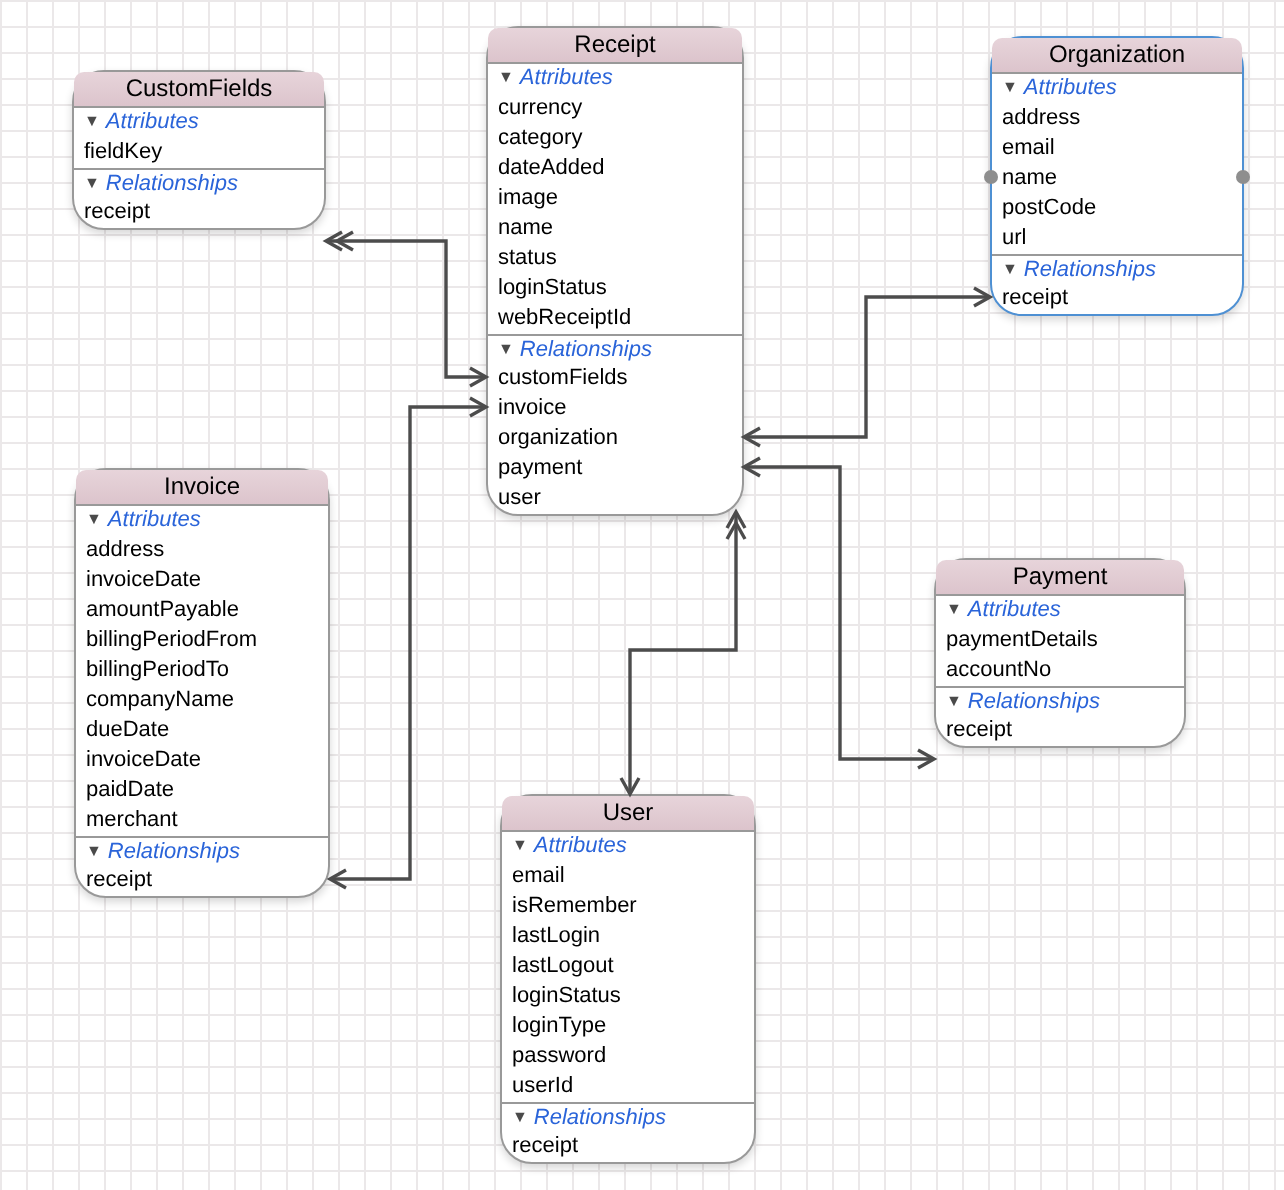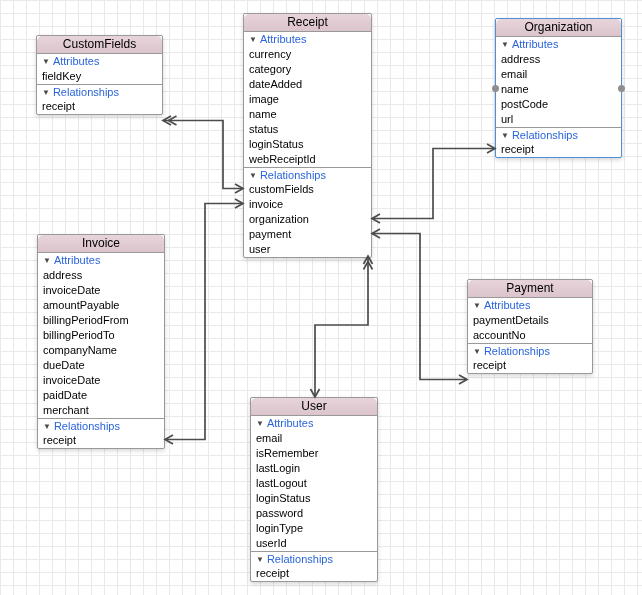--- a/index.html
+++ b/index.html
@@ -18,21 +18,21 @@
   #connector-layer {
     position: absolute;
     left: 0; top: 0;
     pointer-events: none;
   }
   .entity {
     position: absolute;
     box-sizing: border-box;
     background: #ffffff;
     border: 1px solid var(--box-border, #999999);
-    border-radius: 2px;
+    border-radius: 16px;
     box-shadow: 0 2px 4px rgba(0,0,0,0.16);
     color: var(--text, #000000);
     font-size: 11px;
   }
   .entity.selected {
     border: 1.5px solid var(--selected-border, #4e90d3);
   }
   .entity-header {
     box-sizing: border-box;
     height: 18px;
@@ -54,20 +54,21 @@
   }
   .section-row .tri {
     display: inline-block;
     font-size: 8px;
     color: var(--triangle, #4a4a4a);
     margin-right: 3px;
     transform: translateY(-1px);
   }
   .section-row .section-label {
     color: var(--section-text, #2a64d9);
+    font-style: italic;
   }
   .section-row.sep {
     border-top: 1px solid var(--box-border, #999999);
     line-height: 14px;
   }
   .handle {
     position: absolute;
     width: 7px;
     height: 7px;
     border-radius: 50%;
@@ -145,22 +146,22 @@
       <div class="row item-row">receipt</div>
     </div>
     <div class="entity" style="left: 250px; top: 397px; width: 128px;">
       <div class="entity-header">User</div>
       <div class="row section-row"><span class="tri">▼</span><span class="section-label">Attributes</span></div>
       <div class="row item-row">email</div>
       <div class="row item-row">isRemember</div>
       <div class="row item-row">lastLogin</div>
       <div class="row item-row">lastLogout</div>
       <div class="row item-row">loginStatus</div>
+      <div class="row item-row">loginType</div>
       <div class="row item-row">password</div>
-      <div class="row item-row">loginType</div>
       <div class="row item-row">userId</div>
       <div class="row section-row sep"><span class="tri">▼</span><span class="section-label">Relationships</span></div>
       <div class="row item-row">receipt</div>
     </div>
     <svg id="connector-layer" width="642" height="595">
       <g>
         <polyline points="163,120.5 223,120.5 223,188.5 243,188.5" fill="none" stroke="#4c4c4c" stroke-width="1.7"></polyline>
         <path d="M 171 116 L 163 120.5 L 171 125 M 176.5 116 L 168.5 120.5 L 176.5 125" fill="none" stroke="#4c4c4c" stroke-width="1.7"></path>
         <path d="M 235 184 L 243 188.5 L 235 193" fill="none" stroke="#4c4c4c" stroke-width="1.7"></path>
       </g>

